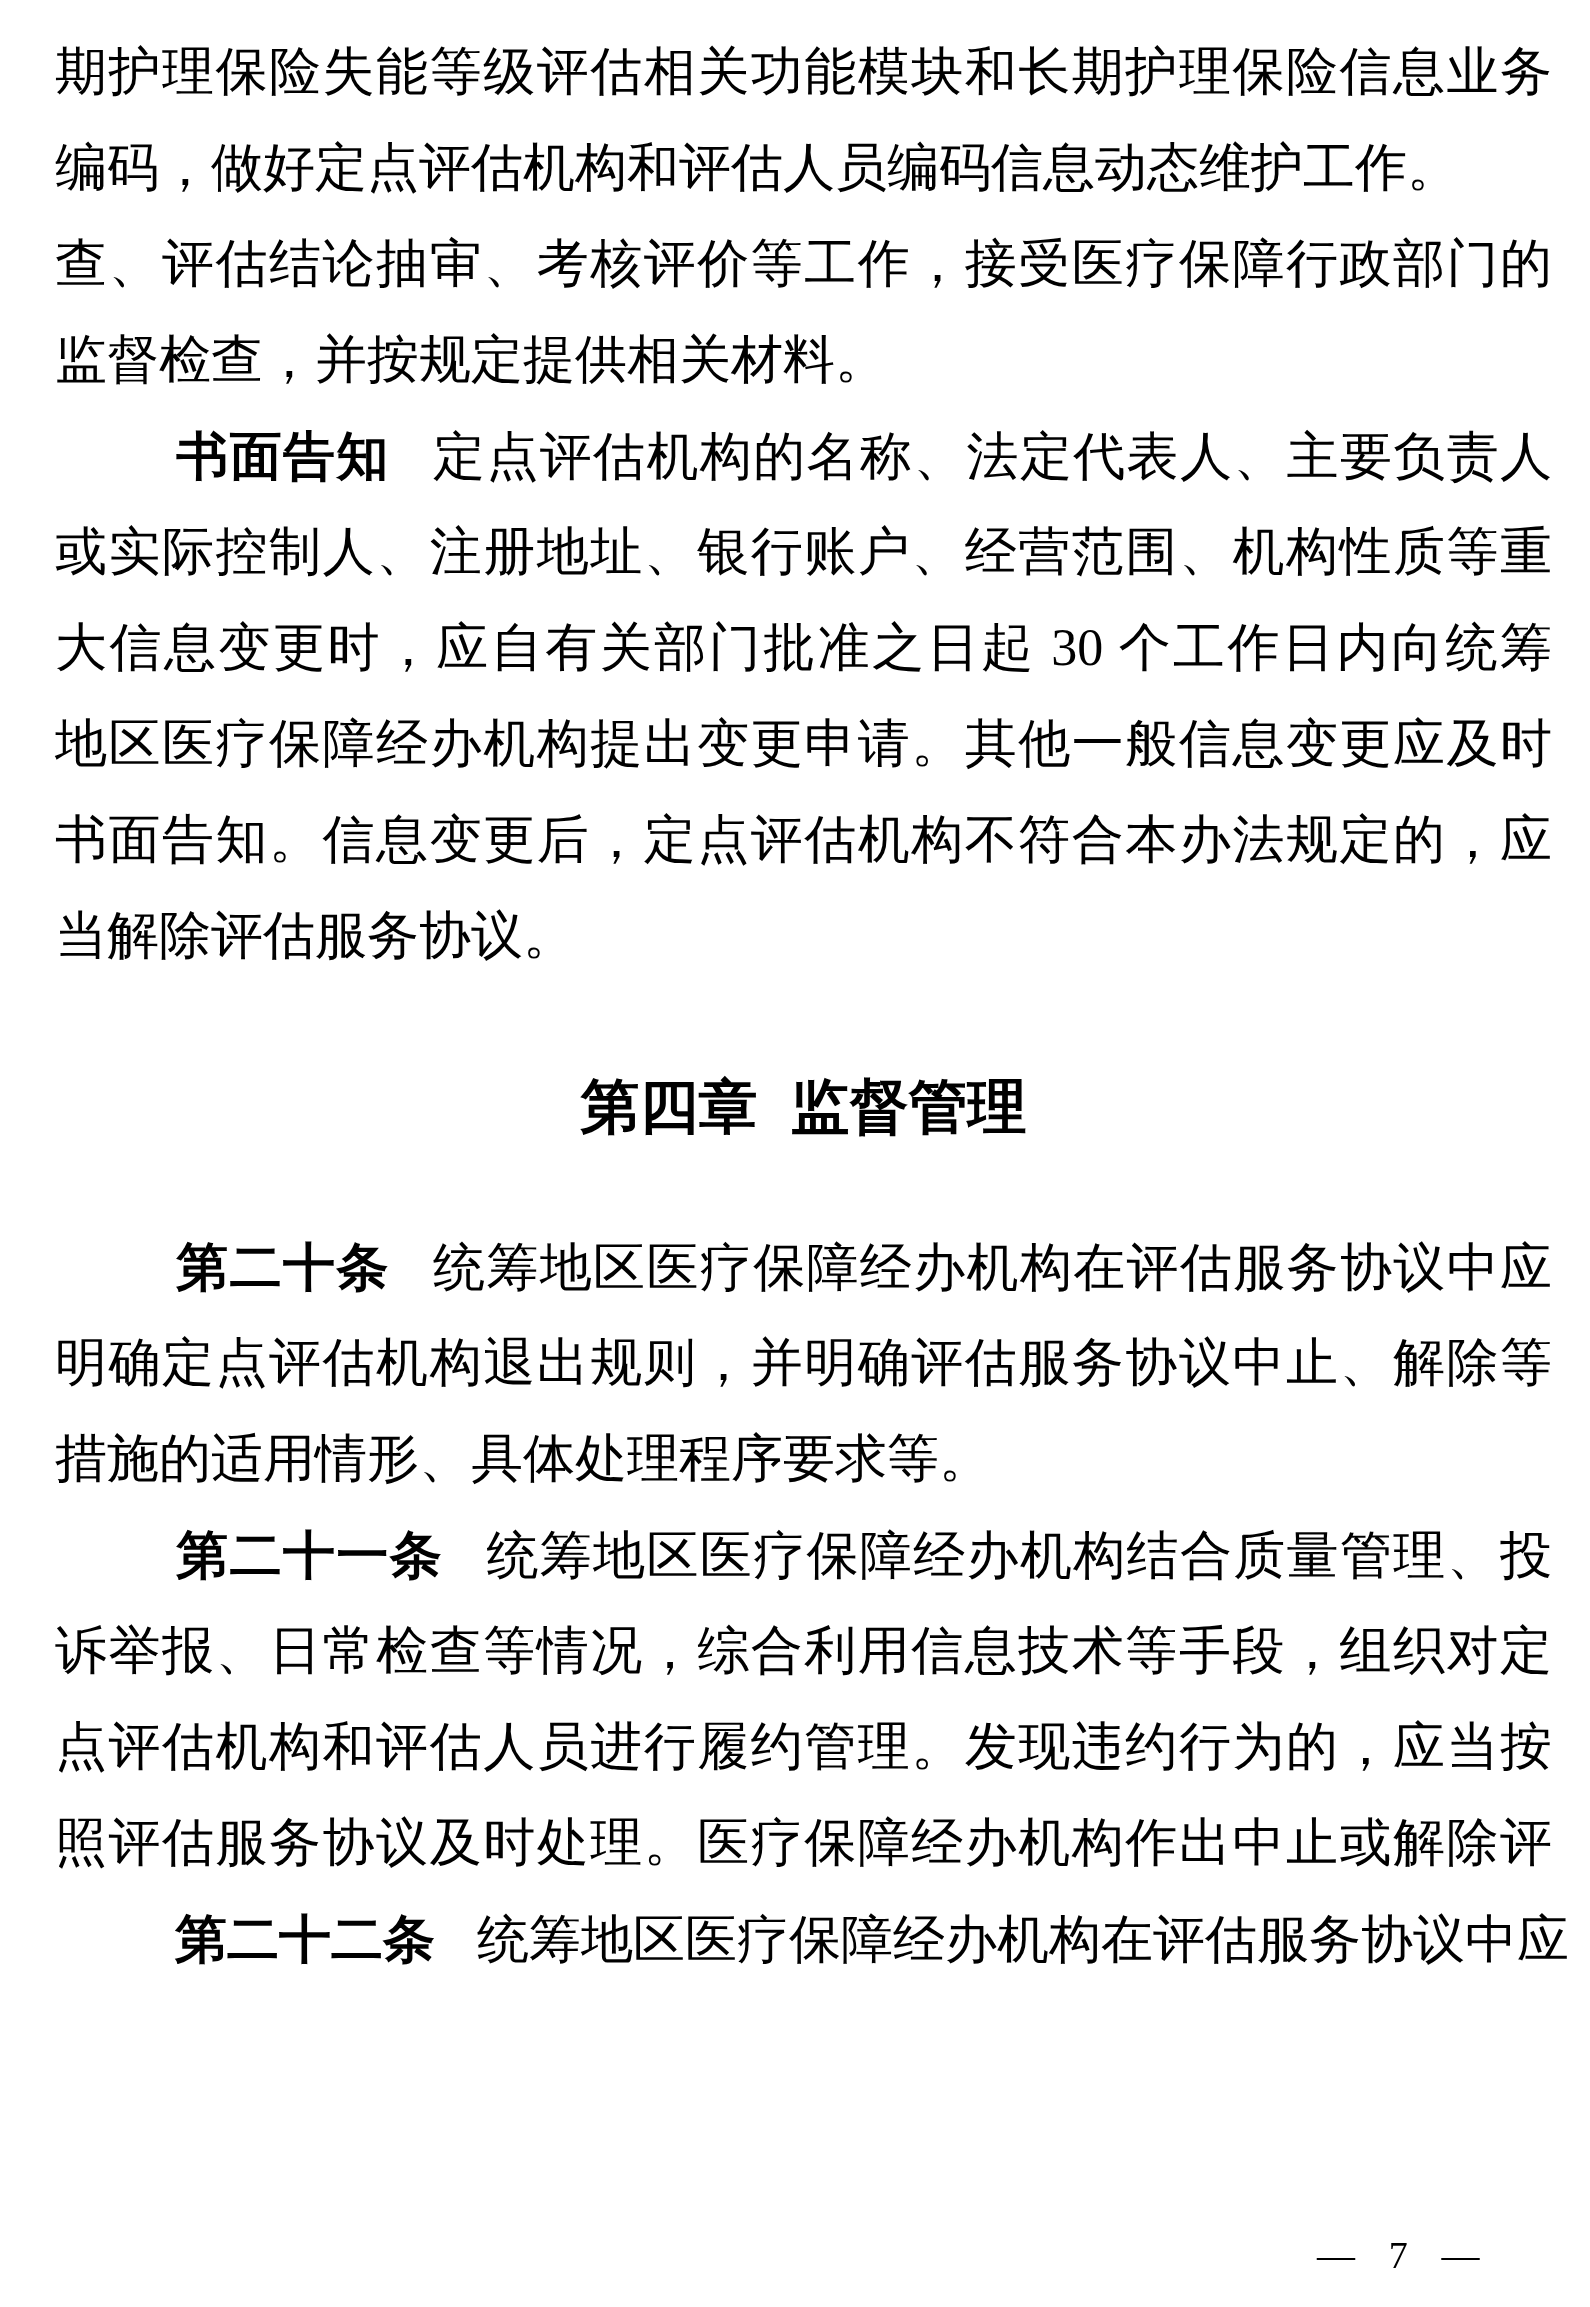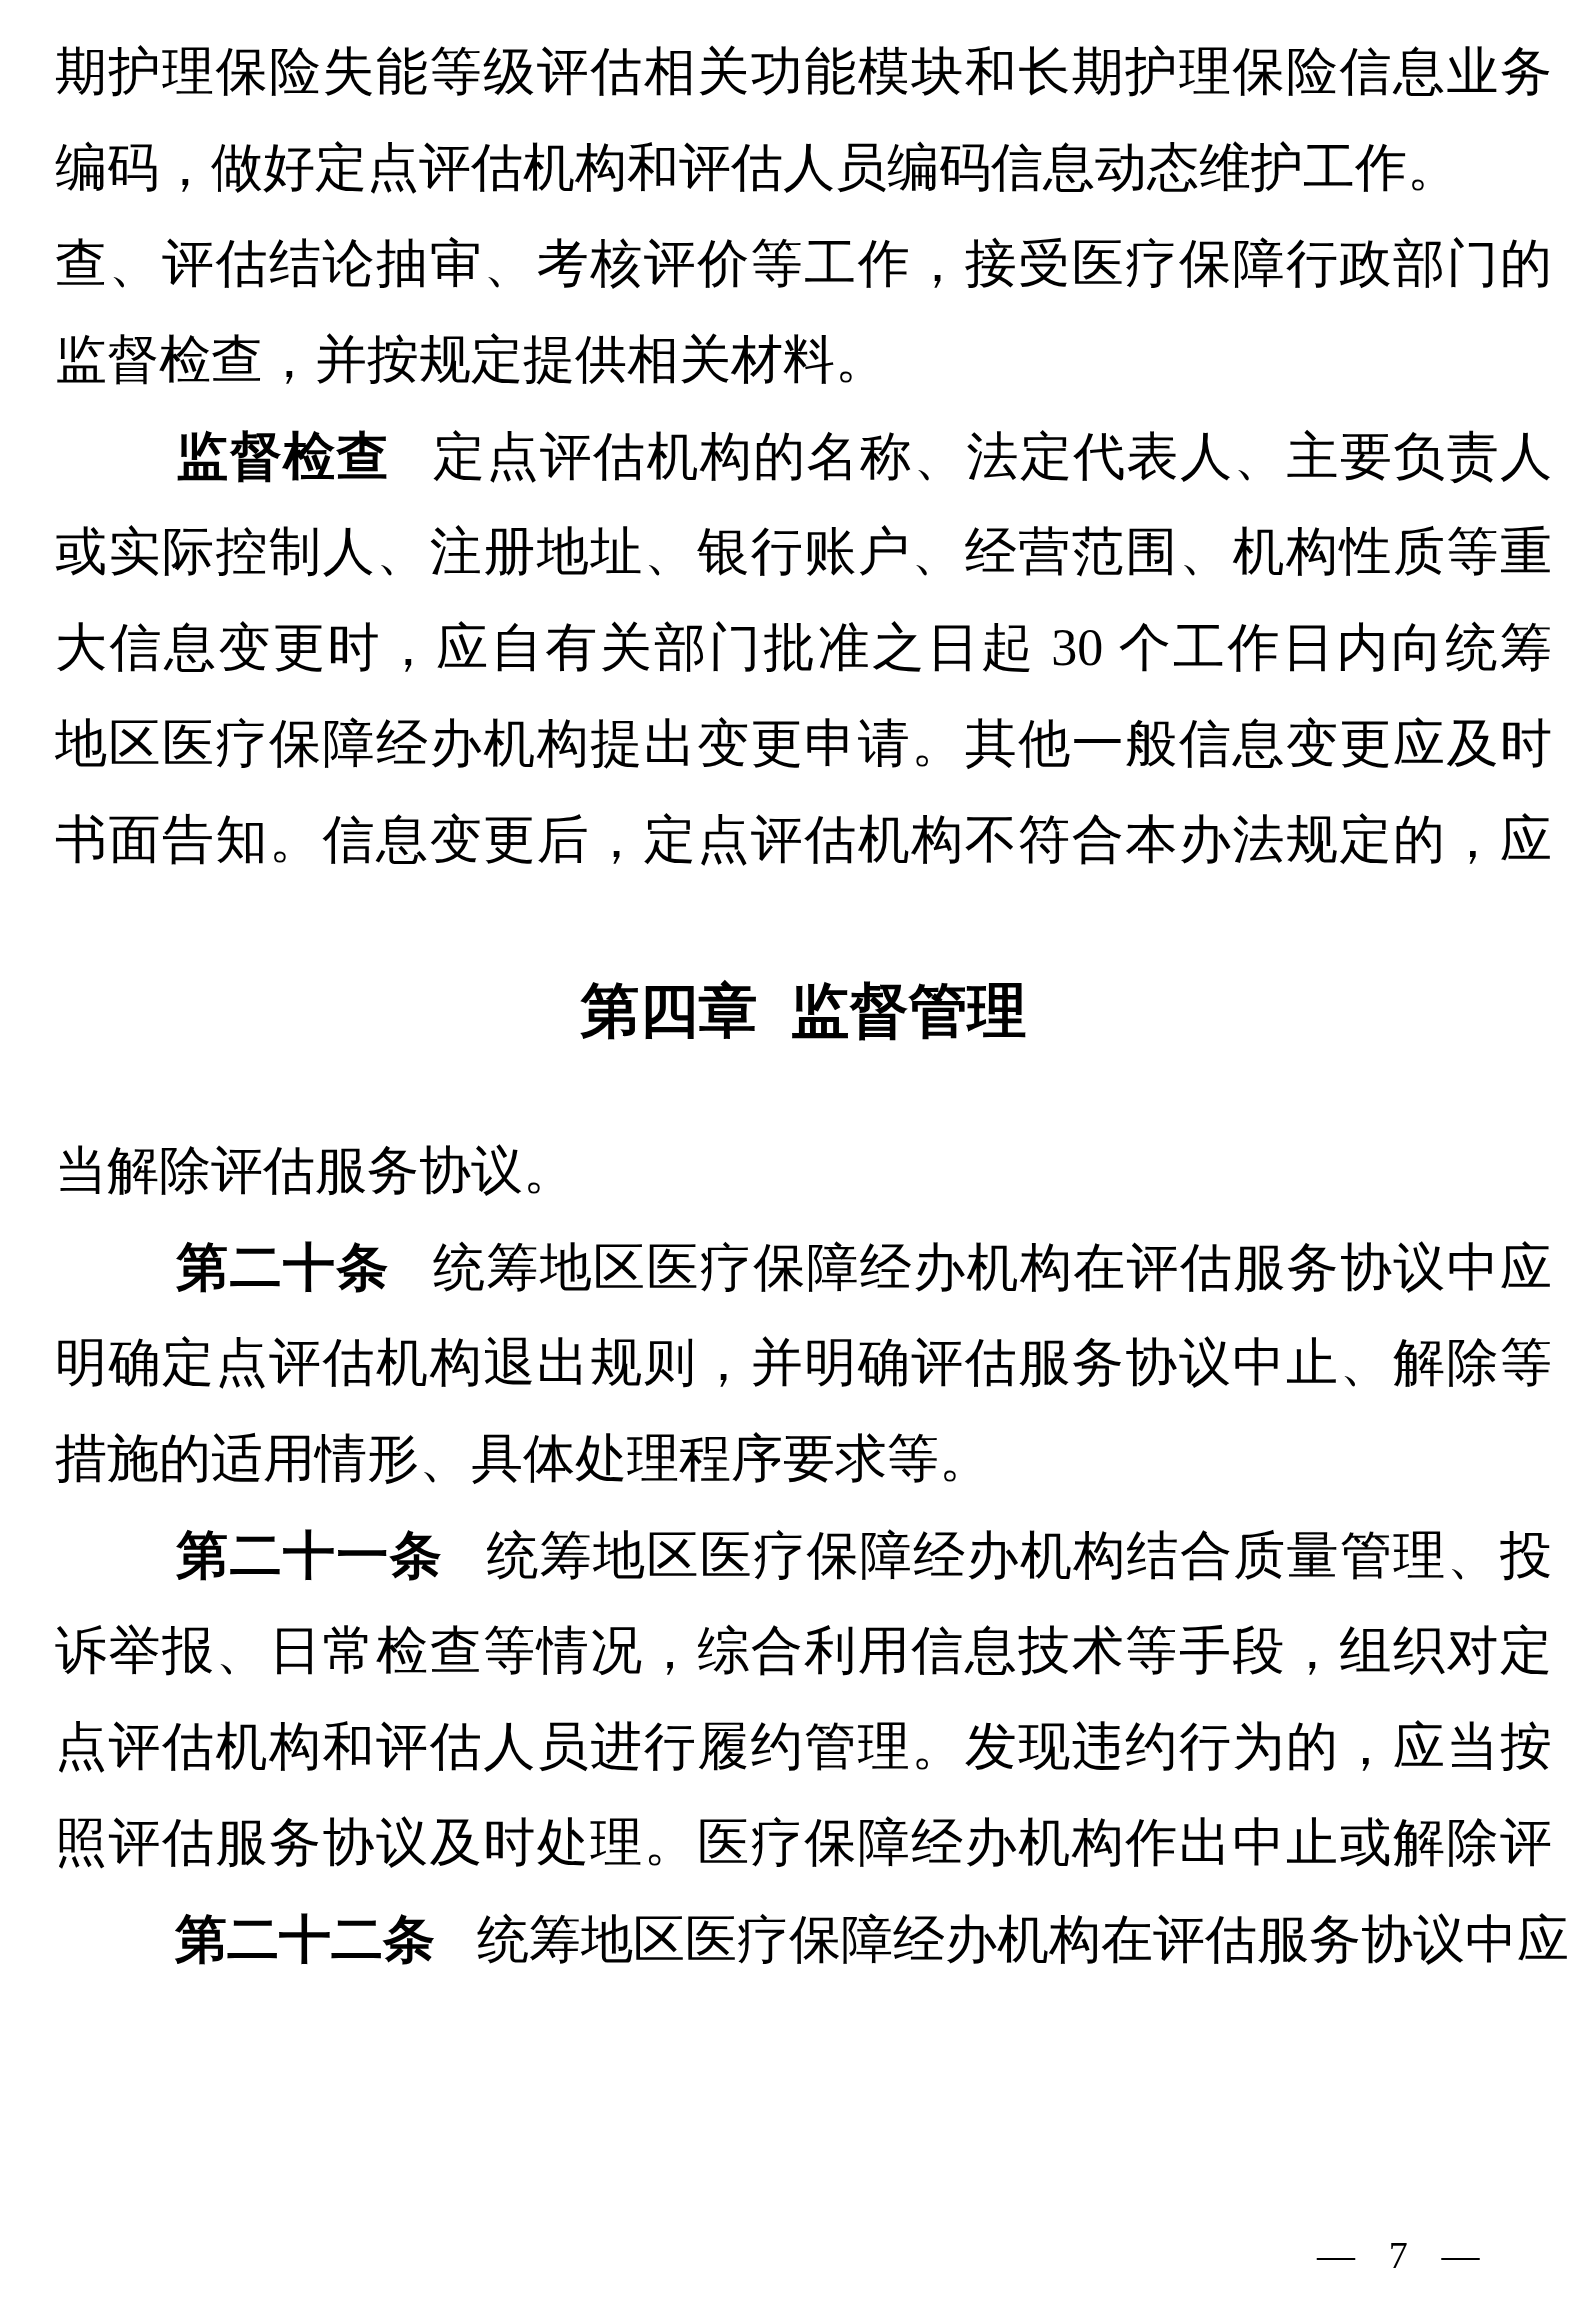--- a/index.html
+++ b/index.html
@@ -81,27 +81,27 @@
 </style>
 </head>
 <body>
 
 <div class="page">
   <div class="content">
       <div class="line full">期护理保险失能等级评估相关功能模块和长期护理保险信息业务</div>
       <div class="line end">编码，做好定点评估机构和评估人员编码信息动态维护工作。</div>
       <div class="line full">查、评估结论抽审、考核评价等工作，接受医疗保障行政部门的</div>
       <div class="line end">监督检查，并按规定提供相关材料。</div>
-      <div class="line start"><span class="indent"></span><span class="prefix">监督检查</span><span class="gap"></span><span>定点评估机构的名称、法定代表人、主要负责人</span></div>
+      <div class="line start"><span class="indent"></span><span class="prefix">书面告知</span><span class="gap"></span><span>定点评估机构的名称、法定代表人、主要负责人</span></div>
       <div class="line full">或实际控制人、注册地址、银行账户、经营范围、机构性质等重</div>
       <div class="line full">大信息变更时，应自有关部门批准之日起 30 个工作日内向统筹</div>
       <div class="line full">地区医疗保障经办机构提出变更申请。其他一般信息变更应及时</div>
       <div class="line full">书面告知。信息变更后，定点评估机构不符合本办法规定的，应</div>
+      <div class="line end">当解除评估服务协议。</div>
       <div class="line heading"><span>第四章</span><span class="heading-gap"></span><span>监督管理</span></div>
-      <div class="line end">当解除评估服务协议。</div>
       <div class="line start"><span class="indent"></span><span class="prefix">第二十条</span><span class="gap"></span><span>统筹地区医疗保障经办机构在评估服务协议中应</span></div>
       <div class="line full">明确定点评估机构退出规则，并明确评估服务协议中止、解除等</div>
       <div class="line end">措施的适用情形、具体处理程序要求等。</div>
       <div class="line start"><span class="indent"></span><span class="prefix">第二十一条</span><span class="gap"></span><span>统筹地区医疗保障经办机构结合质量管理、投</span></div>
       <div class="line full">诉举报、日常检查等情况，综合利用信息技术等手段，组织对定</div>
       <div class="line full">点评估机构和评估人员进行履约管理。发现违约行为的，应当按</div>
       <div class="line full">照评估服务协议及时处理。医疗保障经办机构作出中止或解除评</div>
       <div class="line start"><span class="indent"></span><span class="prefix">第二十二条</span><span class="gap"></span><span>统筹地区医疗保障经办机构在评估服务协议中应</span></div>
     </div>
   <div class="page-number">— 7 —</div>

